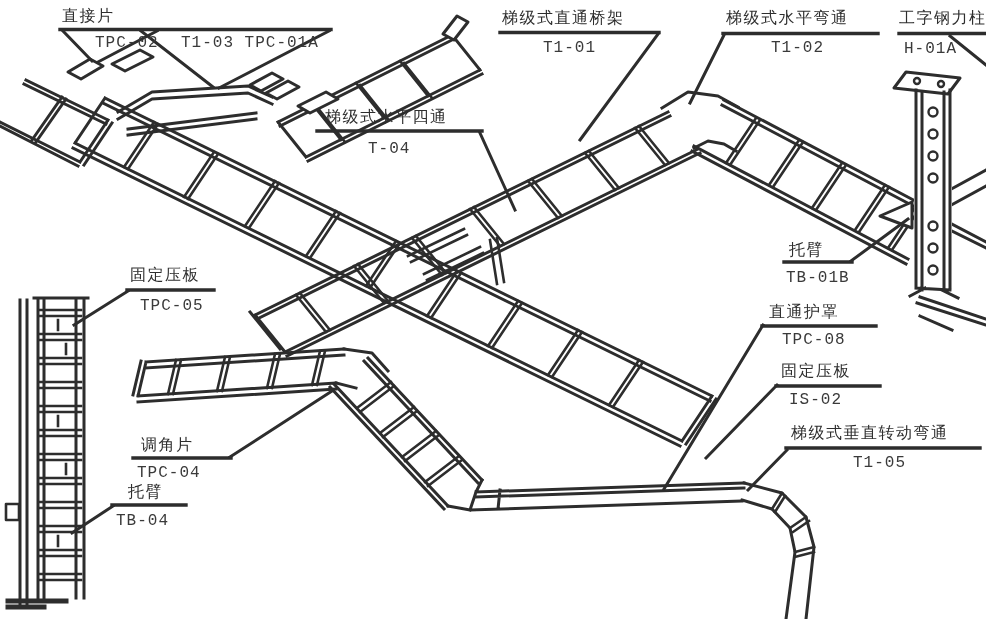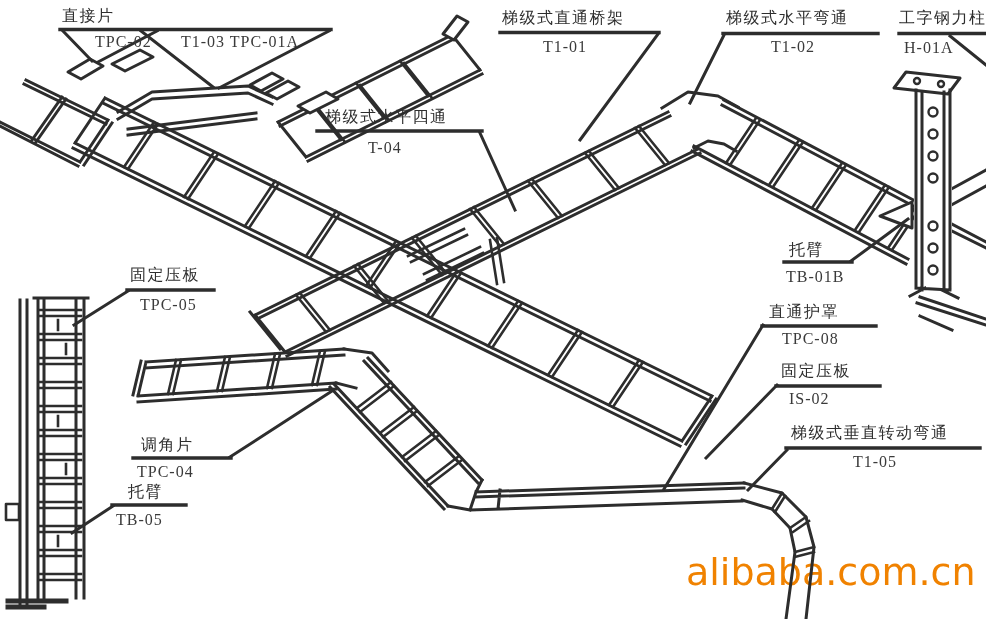--- a/index.html
+++ b/index.html
@@ -4,28 +4,27 @@
 <style>
   html,body{margin:0;padding:0;background:#ffffff;}
   #stage{position:relative;width:986px;height:619px;overflow:hidden;background:#fff;
          font-family:"Liberation Sans",sans-serif;}
   #watermark{position:absolute;left:686px;top:550px;z-index:1;
              font-family:"DejaVu Sans",sans-serif;font-size:38px;letter-spacing:0px;
              color:#F08200;z-index:1;white-space:nowrap;}
   #art{position:absolute;left:0;top:0;z-index:2;}
   .label{position:absolute;z-index:3;white-space:nowrap;color:#2e2e2e;text-align:center;}
   .label .t{font-size:16px;letter-spacing:1.5px;font-weight:500;}
-  .label .c{font-family:Liberation Serif, serif;font-size:16px;letter-spacing:1px;color:#3a3a3a;}
+  .label .c{font-family:Liberation Mono, monospace;font-size:16px;letter-spacing:1px;color:#3a3a3a;}
 </style>
 </head>
 <body>
 
 <div id="stage">
 
-  <div id="watermark">alibaba.com.cn</div>
 
   <svg id="art" width="986" height="619" viewBox="0 0 986 619" fill="none" stroke="#2d2d2d" stroke-width="3" stroke-linecap="square" stroke-linejoin="round">
 
     <g>
       <path d="M20 300 L20 606 M27 300 L27 606 M38 300 L38 600 M44 300 L44 600 M76 298 L76 598 M84 298 L84 598 M34 298 L88 298"></path>
       <path stroke-width="2.6" d="
         M39 310 L81 310 M39 316 L81 316 M39 334 L81 334 M39 340 L81 340
         M39 358 L81 358 M39 364 L81 364 M39 382 L81 382 M39 388 L81 388
         M39 406 L81 406 M39 412 L81 412 M39 430 L81 430 M39 436 L81 436
         M39 454 L81 454 M39 460 L81 460 M39 478 L81 478 M39 484 L81 484
@@ -199,15 +198,15 @@
     <span class="c">TPC-05</span></div>
 
   <div class="label" style="left:141px;top:435px">
     <span class="t">调角片</span></div>
   <div class="label" style="left:137px;top:463px">
     <span class="c">TPC-04</span></div>
 
   <div class="label" style="left:128px;top:482px">
     <span class="t">托臂</span></div>
   <div class="label" style="left:116px;top:511px">
-    <span class="c">TB-05</span></div>
+    <span class="c">TB-04</span></div>
 
 </div>
 
 </body></html>

